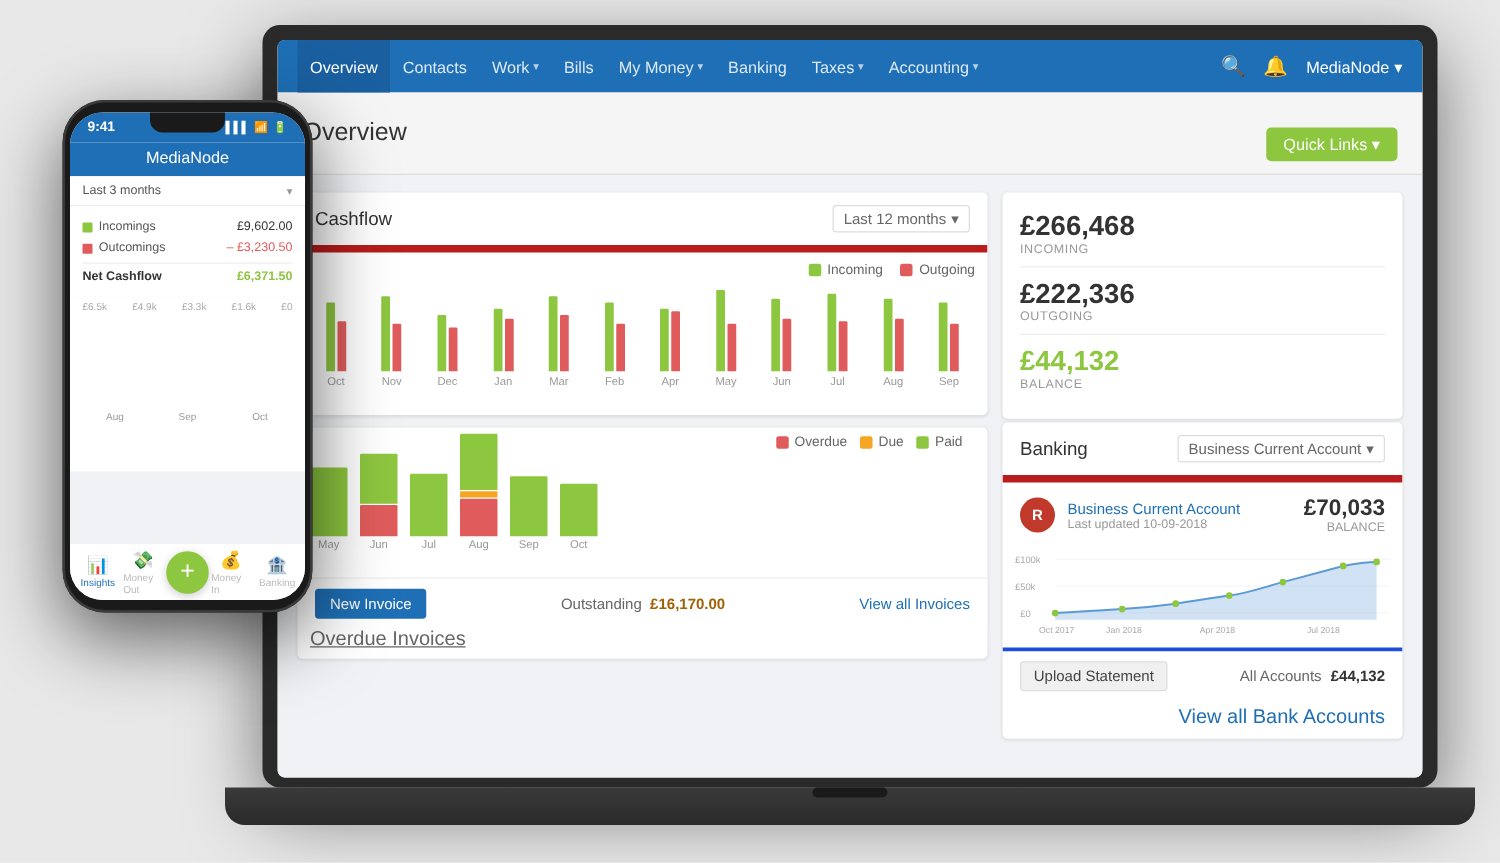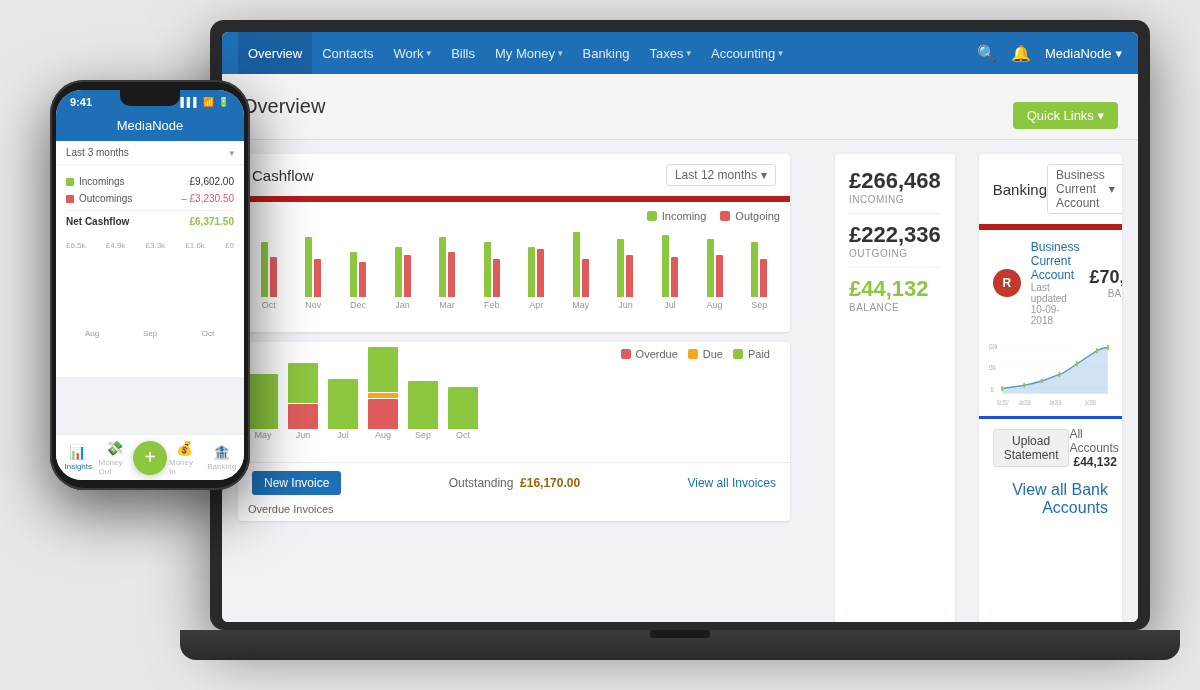--- a/index.html
+++ b/index.html
@@ -357,23 +357,22 @@
 
     .view-all-link {
       font-size: 12px;
       color: #1e6fb5;
       cursor: pointer;
     }
 
     
     .right-panel {
       display: flex;
-      flex-direction: row;
-      gap: 24px;
-      margin-left: 33px;
+      flex-direction: column;
+      gap: 3px;
     }
 
     .stats-card {
       background: white;
       border-radius: 4px;
       box-shadow: 0 1px 3px rgba(0,0,0,0.1);
       padding: 14px;
     }
 
     .stat-row {
@@ -977,21 +976,21 @@
                     </div>
                 </div>
                 <div class="card-footer">
                   <button class="new-invoice-btn">New Invoice</button>
                   <span class="outstanding-text">
                     <span>Outstanding</span>&nbsp;
                     <span class="outstanding-amount">£16,170.00</span>
                   </span>
                   <span class="view-all-link">View all Invoices</span>
                 </div>
-                <div style="padding: 0 10px 6px; font-size:11px; color:#666;">
+                <div style="padding: 0 10px 6px; font-size:16px; color:#666;text-decoration:underline;">
                   <span>Overdue Invoices</span>
                 </div>
               </div>
 
             </div>
 
             <div class="right-panel">
 
               <div class="stats-card">
                 <div class="stat-row">

